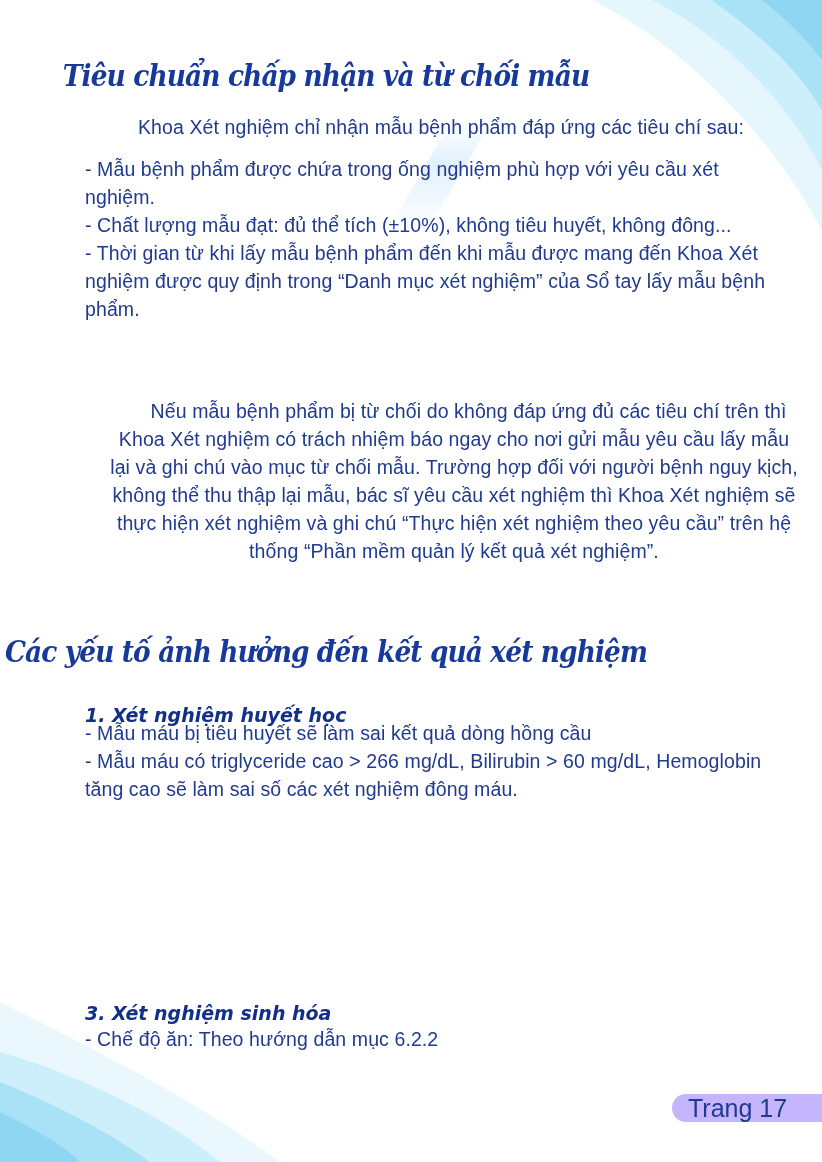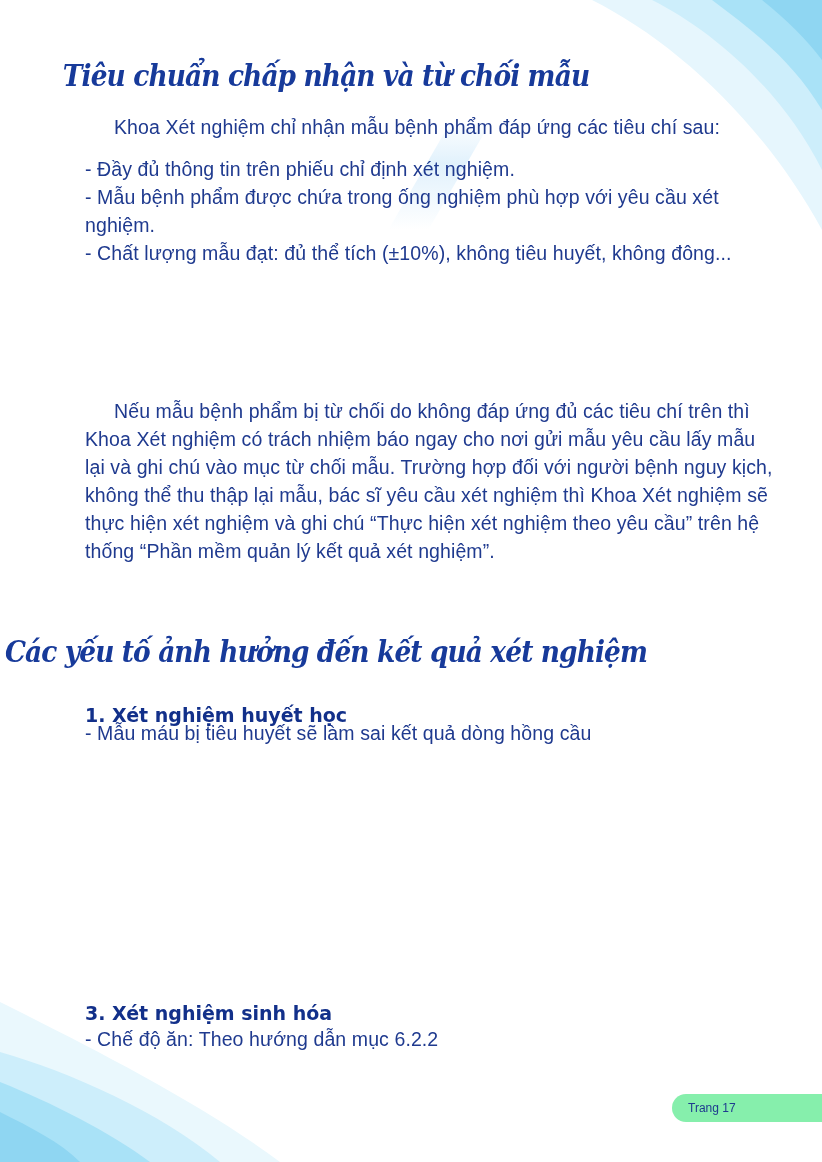--- a/index.html
+++ b/index.html
@@ -24,38 +24,38 @@
       font-style: italic; font-weight: bold;
       color: #173a9a; text-align: center;
       font-size: 30px; letter-spacing: -1px;
       transform: scaleX(0.88); transform-origin: center;
       margin: 0;
       position: absolute; left: -85px; width: 822px;
     }
     .title-1 { top: 58px; }
     .title-2 { top: 634px; }
     .p { font-size: 19.5px; line-height: 28px; margin: 0; letter-spacing: 0.1px; }
-    .indent { text-indent: 29px; }
+    .indent { text-indent: 29px; margin-left: 24px; }
     .block { position: absolute; left: 0; width: 690px; }
     .intro { top: 113px; }
     .criteria { top: 155px; }
-    .reject { top: 397px; }
+    .reject { top: 397px; text-align: center; }
     .sec1-head { top: 701px; }
     .sec1-list { top: 719px; }
     .sec2-head { top: 999px; }
     .sec2-list { top: 1025px; }
     .subhead {
       font-family: "DejaVu Sans", sans-serif; font-weight: bold;
-      font-size: 19px; color: #12308a; margin: 0; line-height: 28px;
+      font-size: 19px; color: #12308a; margin: 0; line-height: 28px; font-style: italic;
     }
     .page-badge {
       position: absolute; right: 0; top: 1094px; width: 150px; height: 28px;
-      background: #86efac; border-radius: 14px 0 0 14px;
+      background: #c4b5fd; border-radius: 14px 0 0 14px;
       display: flex; align-items: center; padding-left: 16px; box-sizing: border-box;
-      font-size: 12px; color: #1f3a8f;
+      font-size: 25px; color: #1f3a8f;
     }
   </style>
 </head>
 <body>
 
 <div class="deco deco-tr">
   <svg width="260" height="230" viewBox="0 0 260 230">
     <path d="M30 0 C 110 40, 200 120, 260 230 L260 0 Z" fill="#e6f6fd"></path>
     <path d="M90 0 C 150 30, 220 90, 260 170 L260 0 Z" fill="#cdeefb"></path>
     <path d="M150 0 C 190 30, 230 60, 260 110 L260 0 Z" fill="#a9e2f7"></path>
@@ -72,30 +72,31 @@
 </div>
 <div class="watermark"></div>
 
 <h1 class="title title-1">Tiêu chuẩn chấp nhận và từ chối mẫu</h1>
 <h1 class="title title-2">Các yếu tố ảnh hưởng đến kết quả xét nghiệm</h1>
 
 <div class="content">
   <p class="block intro p indent">Khoa Xét nghiệm chỉ nhận mẫu bệnh phẩm đáp ứng các tiêu chí sau:</p>
 
   <div class="block criteria">
-    <p class="p">- Đầy đủ thông tin trên phiếu chỉ định xét nghiệm.</p>
     <p class="p">- Mẫu bệnh phẩm được chứa trong ống nghiệm phù hợp với yêu cầu xét nghiệm.</p>
     <p class="p">- Chất lượng mẫu đạt: đủ thể tích (±10%), không tiêu huyết, không đông...</p>
+    <p class="p">- Thời gian từ khi lấy mẫu bệnh phẩm đến khi mẫu được mang đến Khoa Xét nghiệm được quy định trong “Danh mục xét nghiệm” của Sổ tay lấy mẫu bệnh phẩm.</p>
   </div>
 
   <p class="block reject p indent">Nếu mẫu bệnh phẩm bị từ chối do không đáp ứng đủ các tiêu chí trên thì Khoa Xét nghiệm có trách nhiệm báo ngay cho nơi gửi mẫu yêu cầu lấy mẫu lại và ghi chú vào mục từ chối mẫu. Trường hợp đối với người bệnh nguy kịch, không thể thu thập lại mẫu, bác sĩ yêu cầu xét nghiệm thì Khoa Xét nghiệm sẽ thực hiện xét nghiệm và ghi chú “Thực hiện xét nghiệm theo yêu cầu” trên hệ thống “Phần mềm quản lý kết quả xét nghiệm”.</p>
 
   <h2 class="block sec1-head subhead">1. Xét nghiệm huyết học</h2>
   <div class="block sec1-list">
     <p class="p">- Mẫu máu bị tiêu huyết sẽ làm sai kết quả dòng hồng cầu</p>
+    <p class="p">- Mẫu máu có triglyceride cao &gt; 266 mg/dL, Bilirubin &gt; 60 mg/dL, Hemoglobin tăng cao sẽ làm sai số các xét nghiệm đông máu.</p>
   </div>
 
   <h2 class="block sec2-head subhead">3. Xét nghiệm sinh hóa</h2>
   <div class="block sec2-list">
     <p class="p">- Chế độ ăn: Theo hướng dẫn mục 6.2.2</p>
   </div>
 </div>
 
 <div class="page-badge">
   <span>Trang 17</span>

